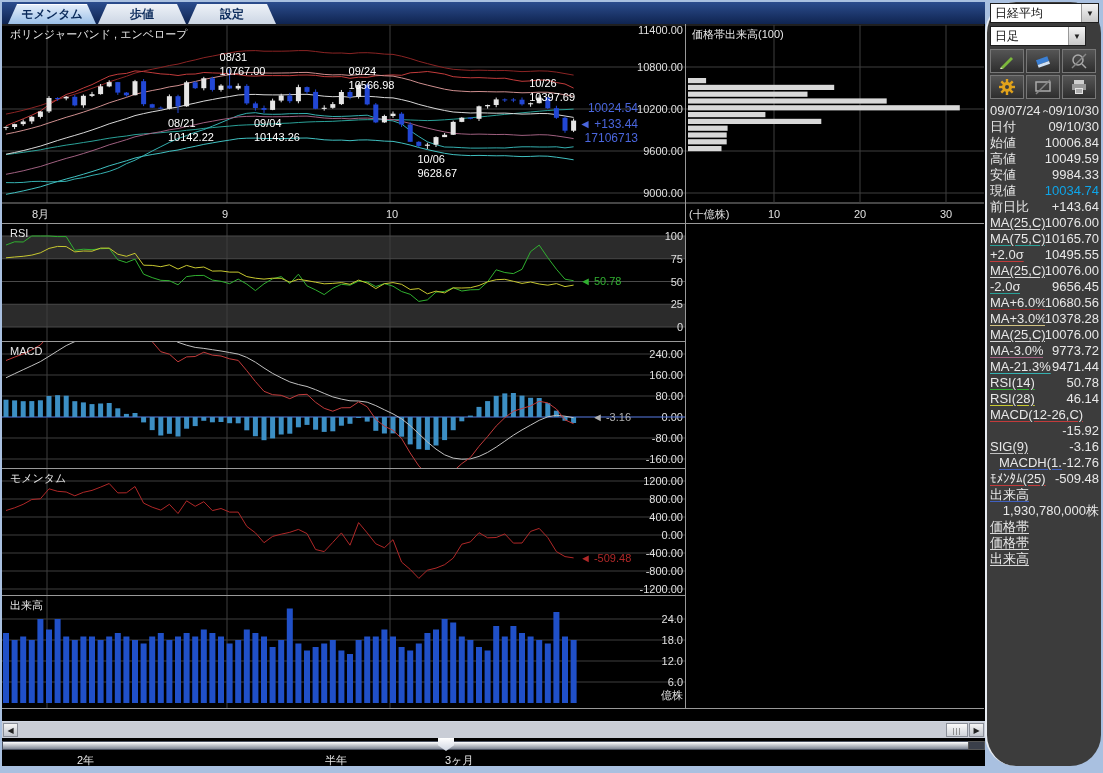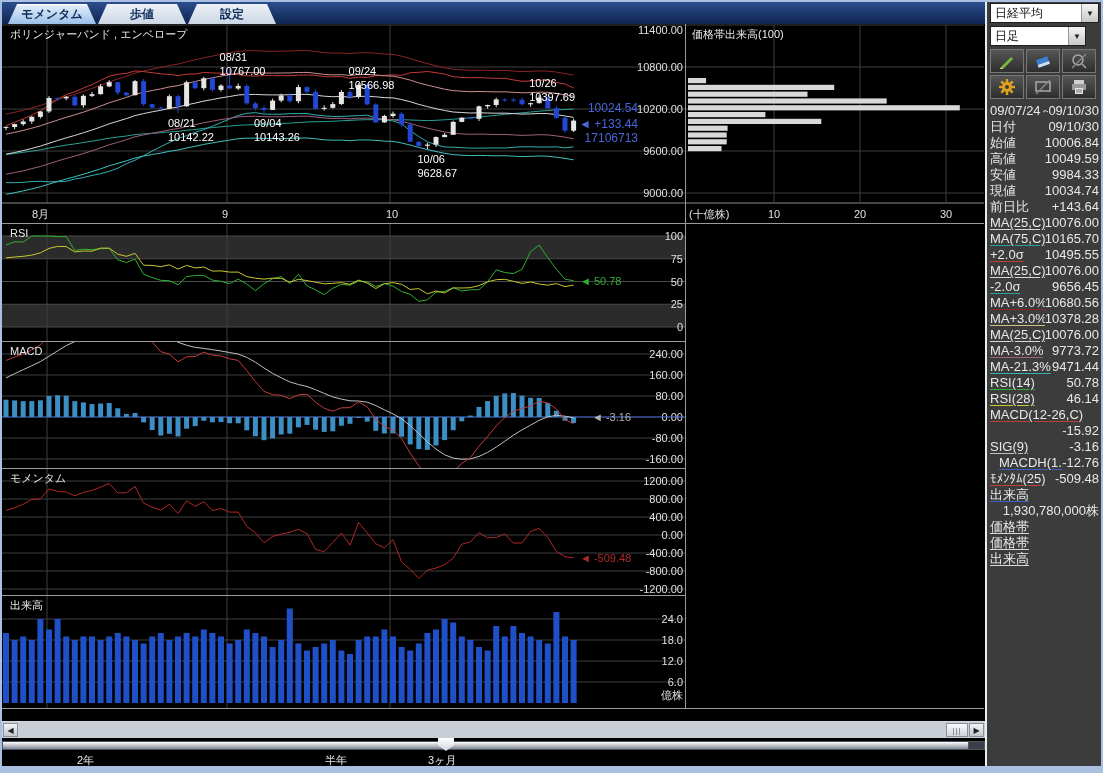--- a/index.html
+++ b/index.html
@@ -5,21 +5,21 @@
   html,body{margin:0;padding:0;background:#5f7aa8;}
   *{box-sizing:border-box;}
   #win{position:relative;width:1103px;height:773px;background:#a9c0e0;font-family:"Liberation Sans","DejaVu Sans",sans-serif;overflow:hidden;}
   
   #tabbar{position:absolute;left:2px;top:2px;width:983px;height:22px;background:linear-gradient(#2c4d8e,#0f2450);display:flex;align-items:flex-end;}
   .tab{height:20px;min-width:88px;margin-right:2px;display:flex;align-items:center;justify-content:center;font-size:12px;font-weight:bold;color:#0a2a5a;clip-path:polygon(9px 0,calc(100% - 9px) 0,100% 100%,0 100%);background:linear-gradient(#eef2f8,#ccd6e4);cursor:pointer;}
   .tab:first-child{margin-left:6px;}
   .tab.active{background:linear-gradient(#e4eefa,#9cc0e8);border-top:1px solid #fff;}
   #collapse{position:absolute;right:8px;top:4px;color:#fff;font-size:9px;letter-spacing:-1px;cursor:pointer;}
   
-  #sidebar{position:absolute;left:985px;top:2px;width:116px;height:764px;background:#3c3c3c;border-left:2px solid #e8ecf2;padding:1px 2px 4px 3px;color:#e8e8e8;}
+  #sidebar{position:absolute;left:985px;top:2px;width:116px;height:764px;background:#3c3c3c;border-left:2px solid #e8ecf2;padding:1px 2px 4px 3px;color:#e8e8e8;border-radius:31px;}
   .combo{display:flex;height:20px;margin-bottom:3px;border:1px solid #1e1e1e;background:#fff;color:#111;font-size:12px;align-items:center;cursor:pointer;}
   .combo .cval{flex:1;padding-left:4px;white-space:nowrap;overflow:hidden;}
   .combo .cbtn{width:17px;height:100%;background:linear-gradient(#f4f4f4,#c8c8c8);border-left:1px solid #999;display:flex;align-items:center;justify-content:center;font-size:8px;color:#222;}
   #combo-period{width:96px;}
   #tools{display:grid;grid-template-columns:repeat(3,34px);grid-auto-rows:24px;gap:2px;margin:2px 0 4px 0;}
   .tool{background:linear-gradient(#555,#2e2e2e);border:1px solid #777;display:flex;align-items:center;justify-content:center;cursor:pointer;}
   .srow{display:flex;height:16px;font-size:13px;line-height:16px;white-space:nowrap;}
   .slbl{flex:0 1 auto;overflow:hidden;}
   .sval{flex:1;text-align:right;}
   
@@ -127,21 +127,21 @@
         <div class="srow">
           <span class="slbl">高値</span>
           <span class="sval">10049.59</span>
         </div>
         <div class="srow">
           <span class="slbl">安値</span>
           <span class="sval">9984.33</span>
         </div>
         <div class="srow">
           <span class="slbl">現値</span>
-          <span class="sval" style="color: #e5e5e5;">10034.74</span>
+          <span class="sval" style="color: #0ea5e9;">10034.74</span>
         </div>
         <div class="srow">
           <span class="slbl">前日比</span>
           <span class="sval">+143.64</span>
         </div>
         <div class="srow">
           <span class="slbl" style="text-decoration: underline rgb(216, 216, 216); text-underline-offset: 2px;">MA(25,C)</span>
           <span class="sval">10076.00</span>
         </div>
         <div class="srow">
@@ -667,17 +667,17 @@
     </div>
 
     <div id="slider">
       <div id="strack"></div>
       <div id="scap"></div>
       <div id="sthumb2" style="left: 436px;"></div>
     </div>
     <div id="slabels">
         <span style="left: 75px;">2年</span>
         <span style="left: 323px;">半年</span>
-        <span style="left: 426px;">3ヶ月</span>
+        <span style="left: 443px;">3ヶ月</span>
       </div>
   </div>
 
 </div>
 
 </body></html>

